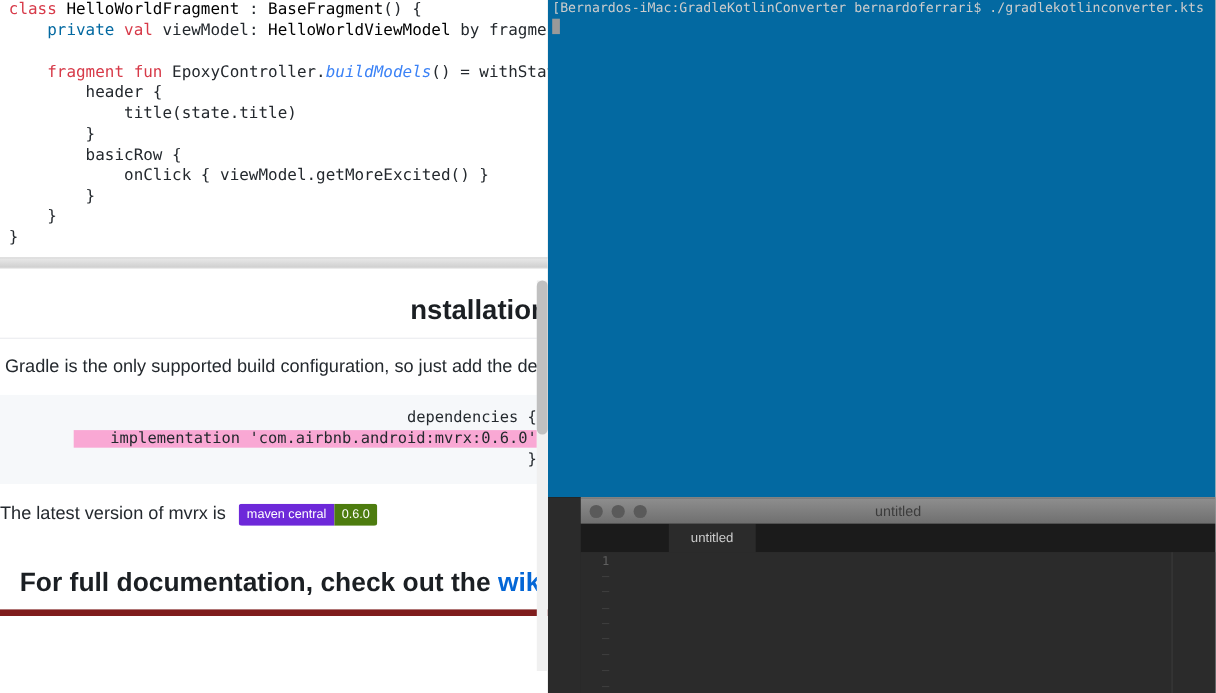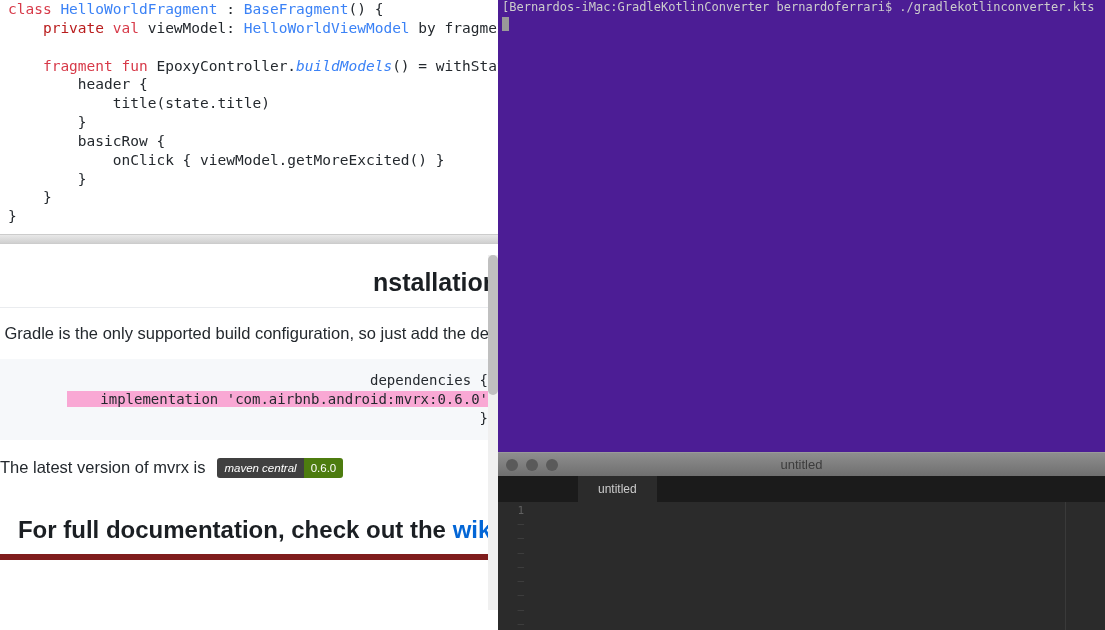--- a/index.html
+++ b/index.html
@@ -21,25 +21,25 @@
     .code-block {
       font-family: 'SF Mono', Menlo, Consolas, monospace;
       font-size: 14.5px;
       line-height: 1.3;
       padding: 0 8px 8px 8px;
       white-space: pre;
       color: #24292e;
       overflow: hidden;
     }
     .kw-class { color: #d73a49; }
-    .kw-private { color: #b91c1c; }
+    .kw-private { color: #0369a1; }
     .kw-val { color: #d73a49; }
     .kw-override { color: #d73a49; }
     .kw-fun { color: #d73a49; }
-    .type-name { color: #3b82f6; }
+    .type-name { color: #000000; }
     .method-name { color: #3b82f6; font-style: italic; }
     .scroll-bar {
       height: 10px;
       background: linear-gradient(to bottom, #e8e8e8, #d0d0d0);
       border-top: 1px solid #ccc;
       border-bottom: 1px solid #ccc;
     }
     .content-section {
       padding: 0 0px;
       text-align: right;
@@ -81,26 +81,25 @@
     .badge {
       display: inline-flex;
       align-items: stretch;
       height: 20px;
       font-family: -apple-system, sans-serif;
       font-size: 11.5px;
       border-radius: 3px;
       overflow: hidden;
     }
     .badge-left {
-      background: #404040;
+      background: #6d28d9;
       color: #fff;
       padding: 3px 7px;
       display: flex;
       align-items: center;
-      font-style: italic;
     }
     .badge-right {
       background: #4d7c0f;
       color: #fff;
       padding: 3px 7px;
       display: flex;
       align-items: center;
     }
     .doc-heading {
       font-size: 24px;
@@ -130,40 +129,41 @@
 
     .right-pane {
       width: 607px;
       height: 630px;
       display: flex;
       flex-direction: column;
       background: #000;
     }
     .terminal {
       flex: 0 0 452px;
-      background: #4c1d95;
+      background: #0369a1;
       color: #ccc;
       font-family: 'Menlo', monospace;
       font-size: 12px;
       line-height: 1.3;
       padding: 0 4px;
       white-space: pre;
     }
     .terminal-cursor {
       display: inline-block;
       width: 7px;
       height: 14px;
       background: #999;
       vertical-align: bottom;
     }
     .editor-window {
       flex: 1;
       display: flex;
       flex-direction: column;
       background: #2b2b2b;
+      padding-left: 30px;
     }
     .editor-titlebar {
       height: 24px;
       background: linear-gradient(to bottom, #8e8e8e, #6f6f6f);
       display: flex;
       align-items: center;
       padding: 0 8px;
       position: relative;
       border-top: 1px solid #9a9a9a;
     }

